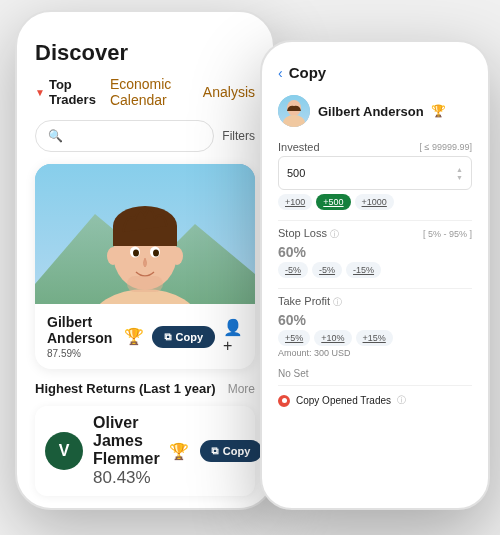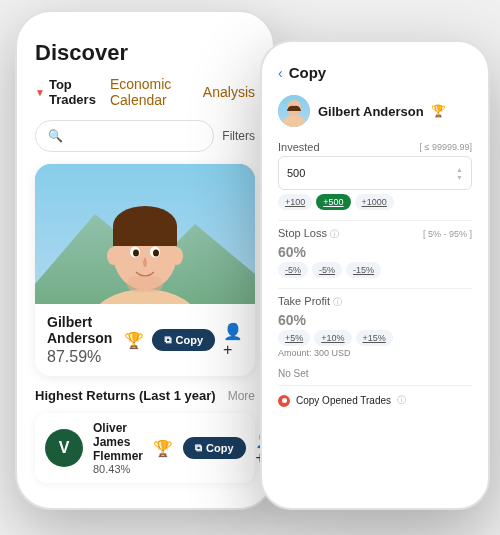--- a/index.html
+++ b/index.html
@@ -128,21 +128,21 @@
       justify-content: space-between;
     }
 
     .trader-name-block {}
     .trader-name {
       font-size: 14px;
       font-weight: 600;
       color: #1a1a1a;
     }
     .trader-return {
-      font-size: 16px;
+      font-size: 10px;
       color: #555;
       margin-top: 2px;
     }
 
     .trader-actions {
       display: flex;
       align-items: center;
       gap: 8px;
     }
 
@@ -215,27 +215,27 @@
       font-size: 16px;
       font-weight: 700;
       flex-shrink: 0;
     }
 
     .mini-trader-info {
       flex: 1;
     }
 
     .mini-trader-name {
-      font-size: 12px;
+      font-size: 16px;
       font-weight: 600;
       color: #1a1a1a;
     }
 
     .mini-trader-return {
-      font-size: 11px;
+      font-size: 17px;
       color: #555;
     }
 
     
     .phone-right {
       position: absolute;
       right: 10px;
       top: 40px;
       width: 230px;
       height: 470px;

